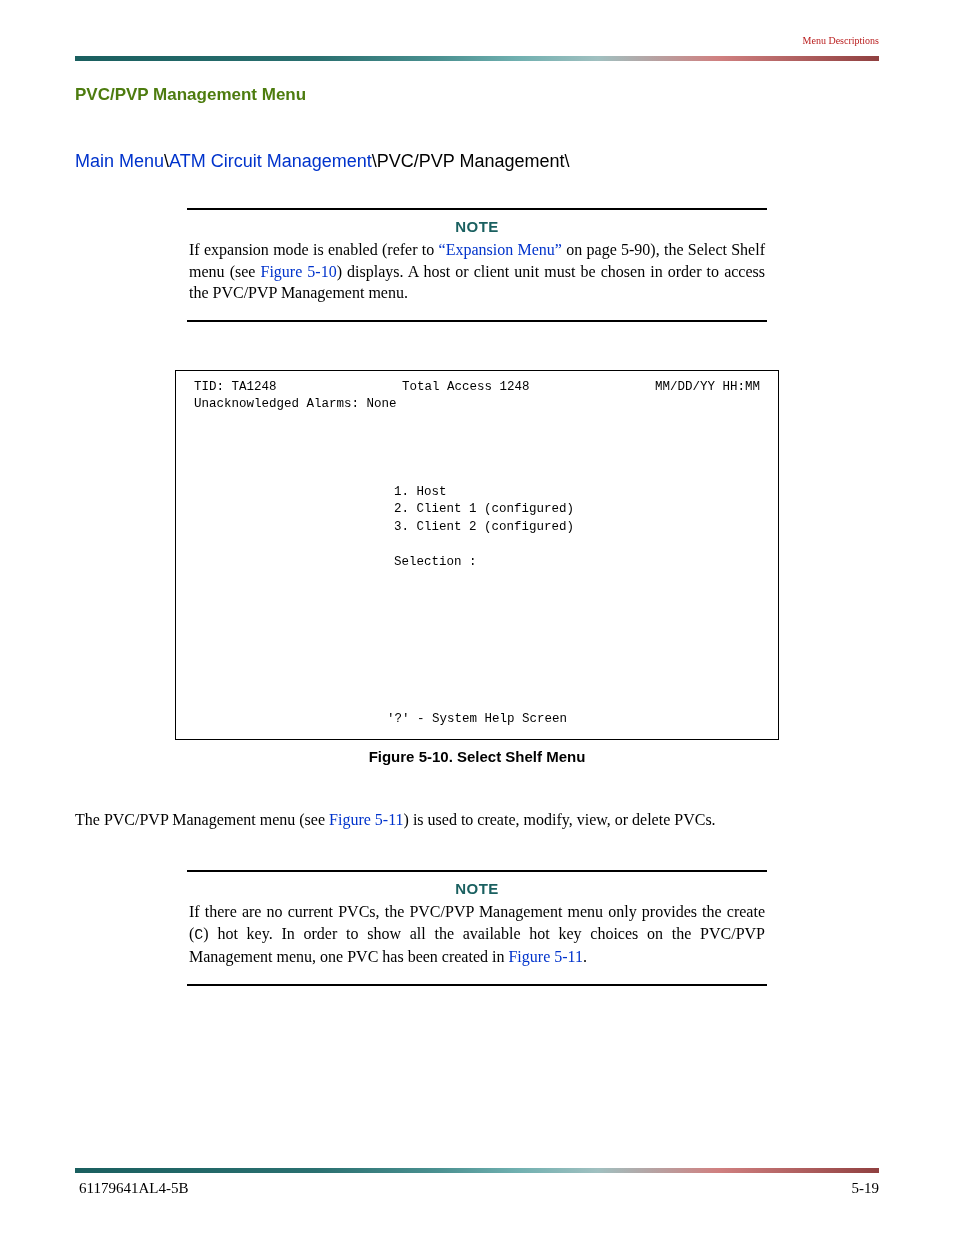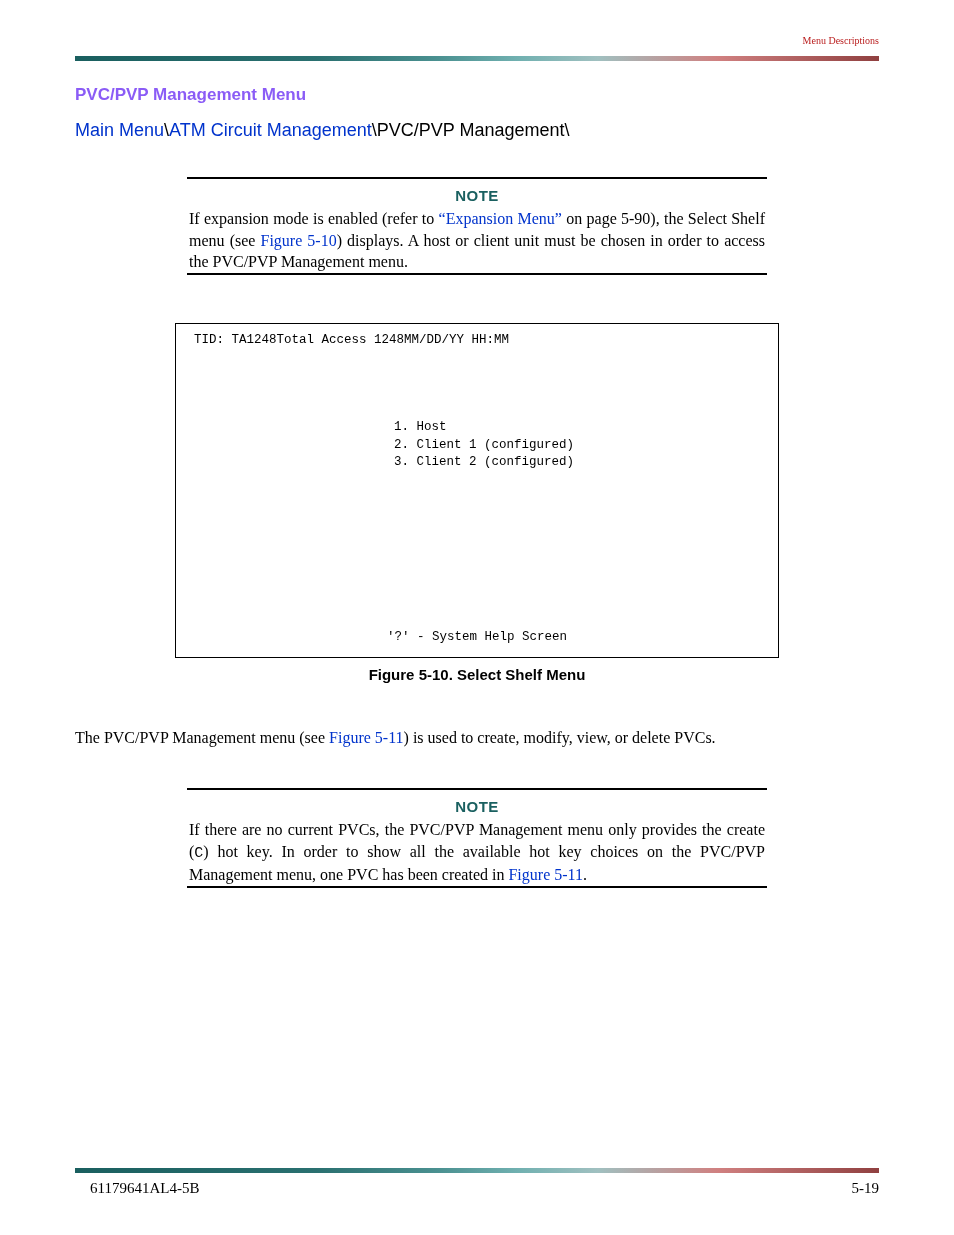--- a/index.html
+++ b/index.html
@@ -26,22 +26,22 @@
       height: 5px;
       background: linear-gradient(to right, #1a5f5f 0%, #2a7070 30%, #4a9090 45%, #70b0b0 55%, #a0c0c0 65%, #d08080 80%, #904040 100%);
     }
     .content {
       padding: 24px 75px 0 75px;
     }
     .section-title {
       font-family: Arial, Helvetica, sans-serif;
       font-weight: bold;
       font-size: 17px;
-      color: #8b5cf6;
-      margin-bottom: 15px;
+      color: #4d7c0f;
+      margin-bottom: 46px;
     }
     .breadcrumb {
       font-family: Arial, Helvetica, sans-serif;
       font-size: 18px;
       font-weight: normal;
       margin-bottom: 36px;
     }
     .breadcrumb-link {
       color: #0033cc;
     }
@@ -62,38 +62,39 @@
       font-weight: 900;
       font-size: 15px;
       color: #1a6060;
       text-align: center;
       padding: 8px 0 4px 0;
       letter-spacing: 0.5px;
     }
     .note-body {
       font-size: 16px;
       line-height: 1.35;
-      padding: 0 2px 0 2px;
+      padding: 0 2px 16px 2px;
       text-align: justify;
       color: #000;
     }
     .note-link {
       color: #0033cc;
     }
     .terminal-box {
       margin: 48px 100px 0 100px;
       border: 1px solid #000;
       padding: 8px 18px 10px 18px;
       font-family: 'Courier New', Courier, monospace;
       font-size: 12.5px;
       line-height: 1.4;
       color: #000;
     }
     .terminal-header-row {
       display: flex;
+      justify-content: space-between;
     }
     .terminal-underline {
       text-decoration: underline;
     }
     .terminal-indent {
       padding-left: 200px;
     }
     .terminal-center {
       text-align: center;
     }
@@ -120,21 +121,21 @@
     .footer-bar {
       position: absolute;
       left: 75px;
       right: 75px;
       bottom: 62px;
       height: 5px;
       background: linear-gradient(to right, #1a5f5f 0%, #2a7070 30%, #4a9090 45%, #70b0b0 55%, #a0c0c0 65%, #d08080 80%, #904040 100%);
     }
     .footer-text {
       position: absolute;
-      left: 90px;
+      left: 79px;
       right: 75px;
       bottom: 38px;
       display: flex;
       justify-content: space-between;
       font-size: 15px;
       color: #000;
     }
     .spacer-40 { height: 40px; }
   </style>
 </head>
@@ -159,28 +160,30 @@
       <span>If expansion mode is enabled (refer to </span><span class="note-link">“Expansion Menu”</span><span> on page 5-90), the Select Shelf menu (see </span><span class="note-link">Figure 5-10</span><span>) displays. A host or client unit must be chosen in order to access the PVC/PVP Management menu.</span>
     </div>
   </div>
 
   <div class="terminal-box">
     <div class="terminal-header-row">
       <span>TID: TA1248</span>
       <span>Total Access 1248</span>
       <span>MM/DD/YY  HH:MM</span>
     </div>
+    <div>Unacknowledged Alarms: None</div>
     <div>&nbsp;</div>
     <div>&nbsp;</div>
     <div>&nbsp;</div>
     <div>&nbsp;</div>
     <div class="terminal-indent">1. Host</div>
     <div class="terminal-indent">2. Client 1 (configured)</div>
     <div class="terminal-indent">3. Client 2 (configured)</div>
     <div>&nbsp;</div>
+    <div class="terminal-indent">Selection :</div>
     <div>&nbsp;</div>
     <div>&nbsp;</div>
     <div>&nbsp;</div>
     <div>&nbsp;</div>
     <div>&nbsp;</div>
     <div>&nbsp;</div>
     <div>&nbsp;</div>
     <div>&nbsp;</div>
     <div class="terminal-center">'?' - System Help Screen</div>
   </div>

